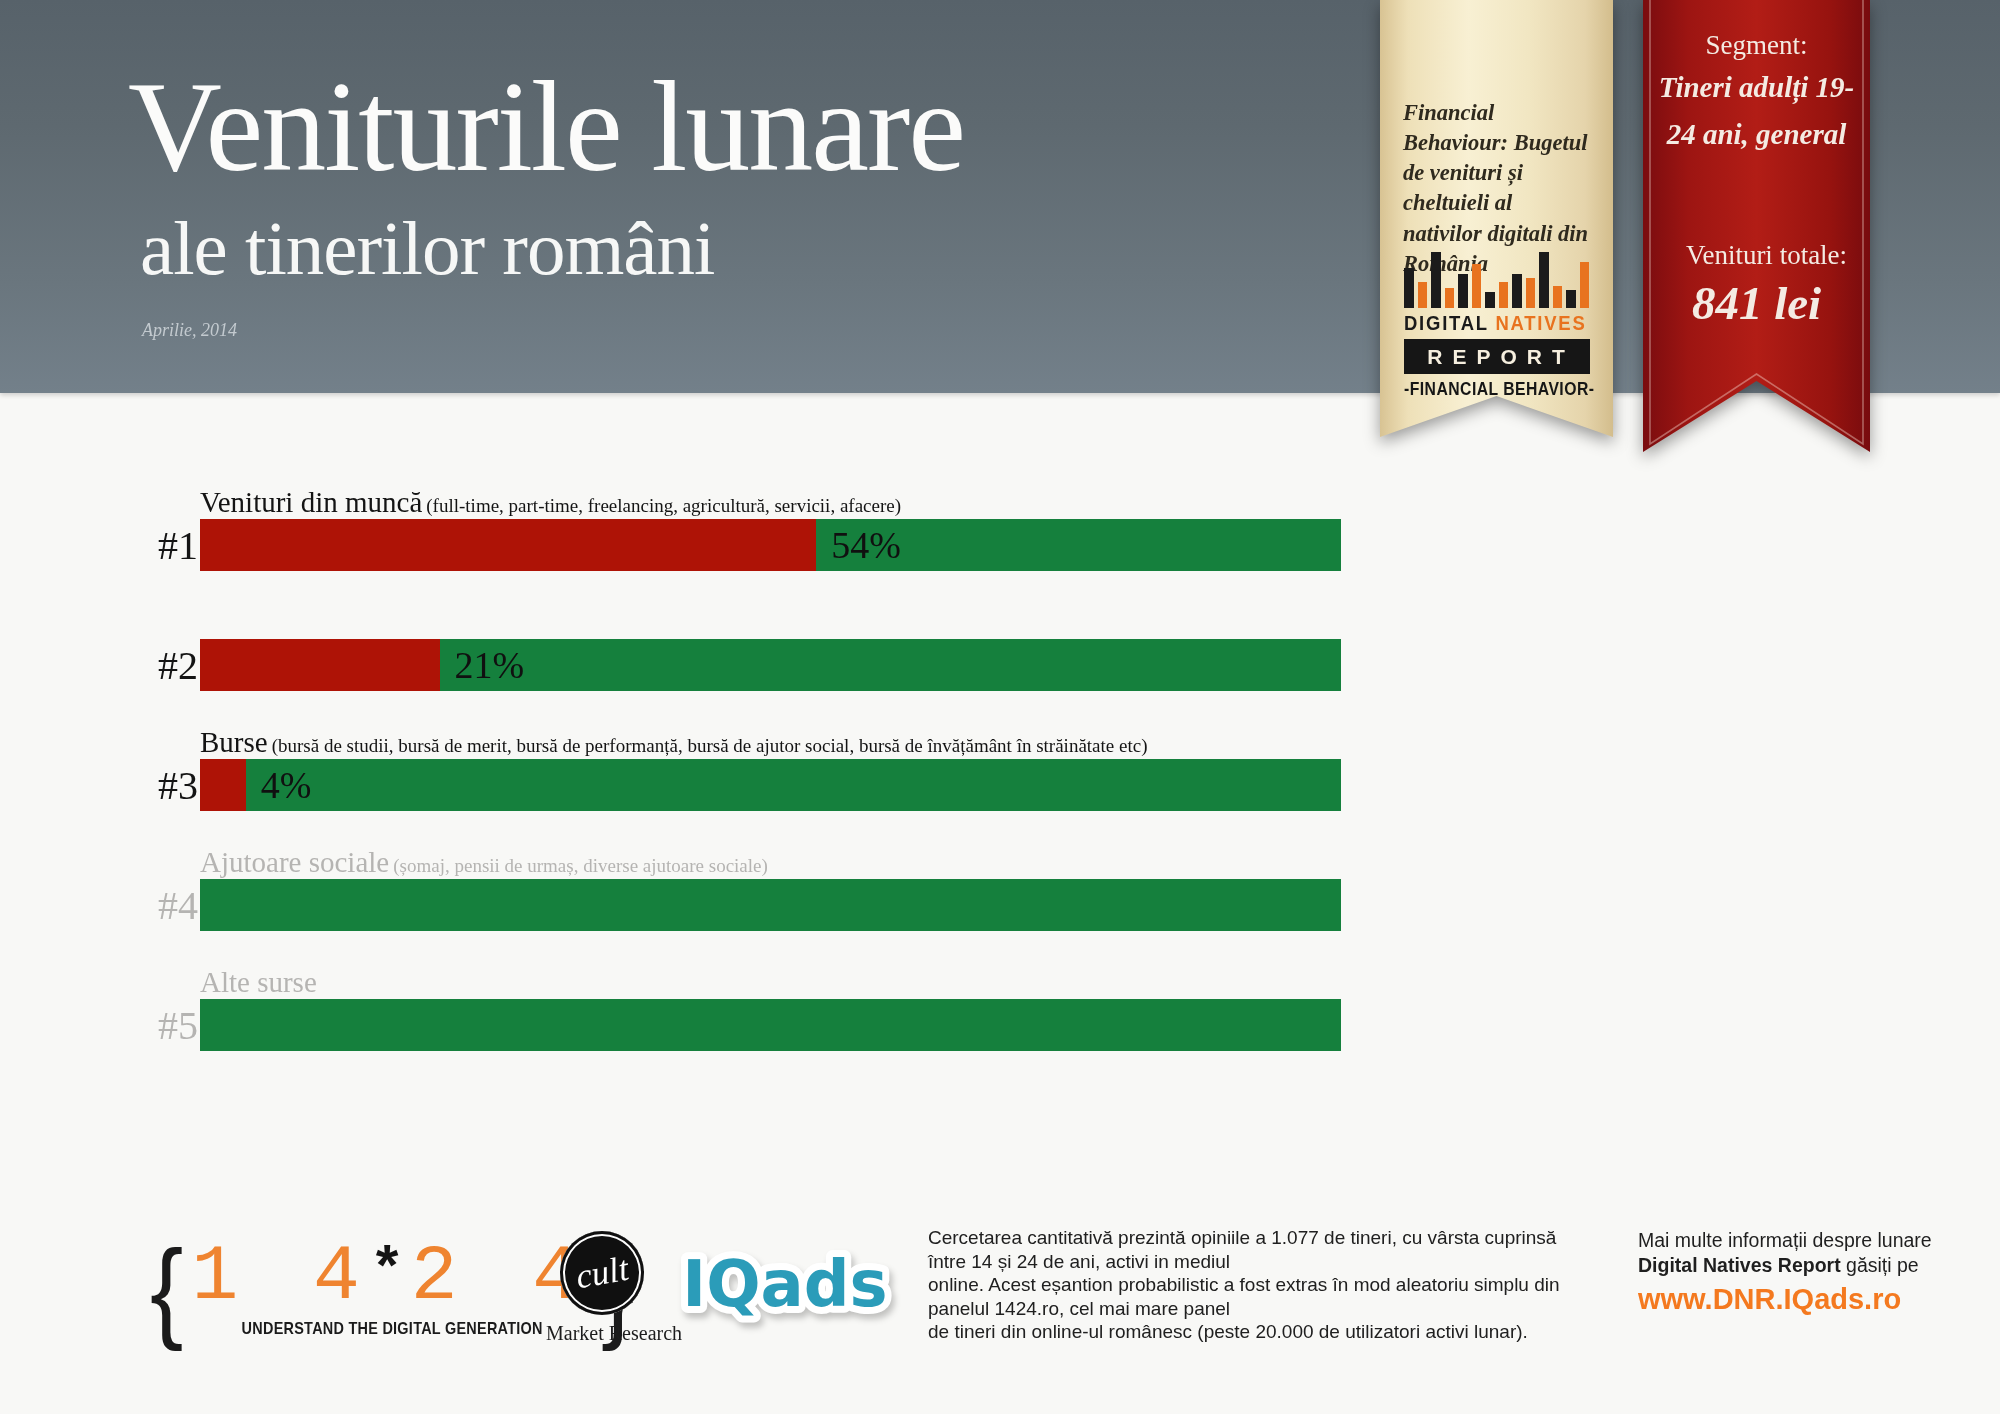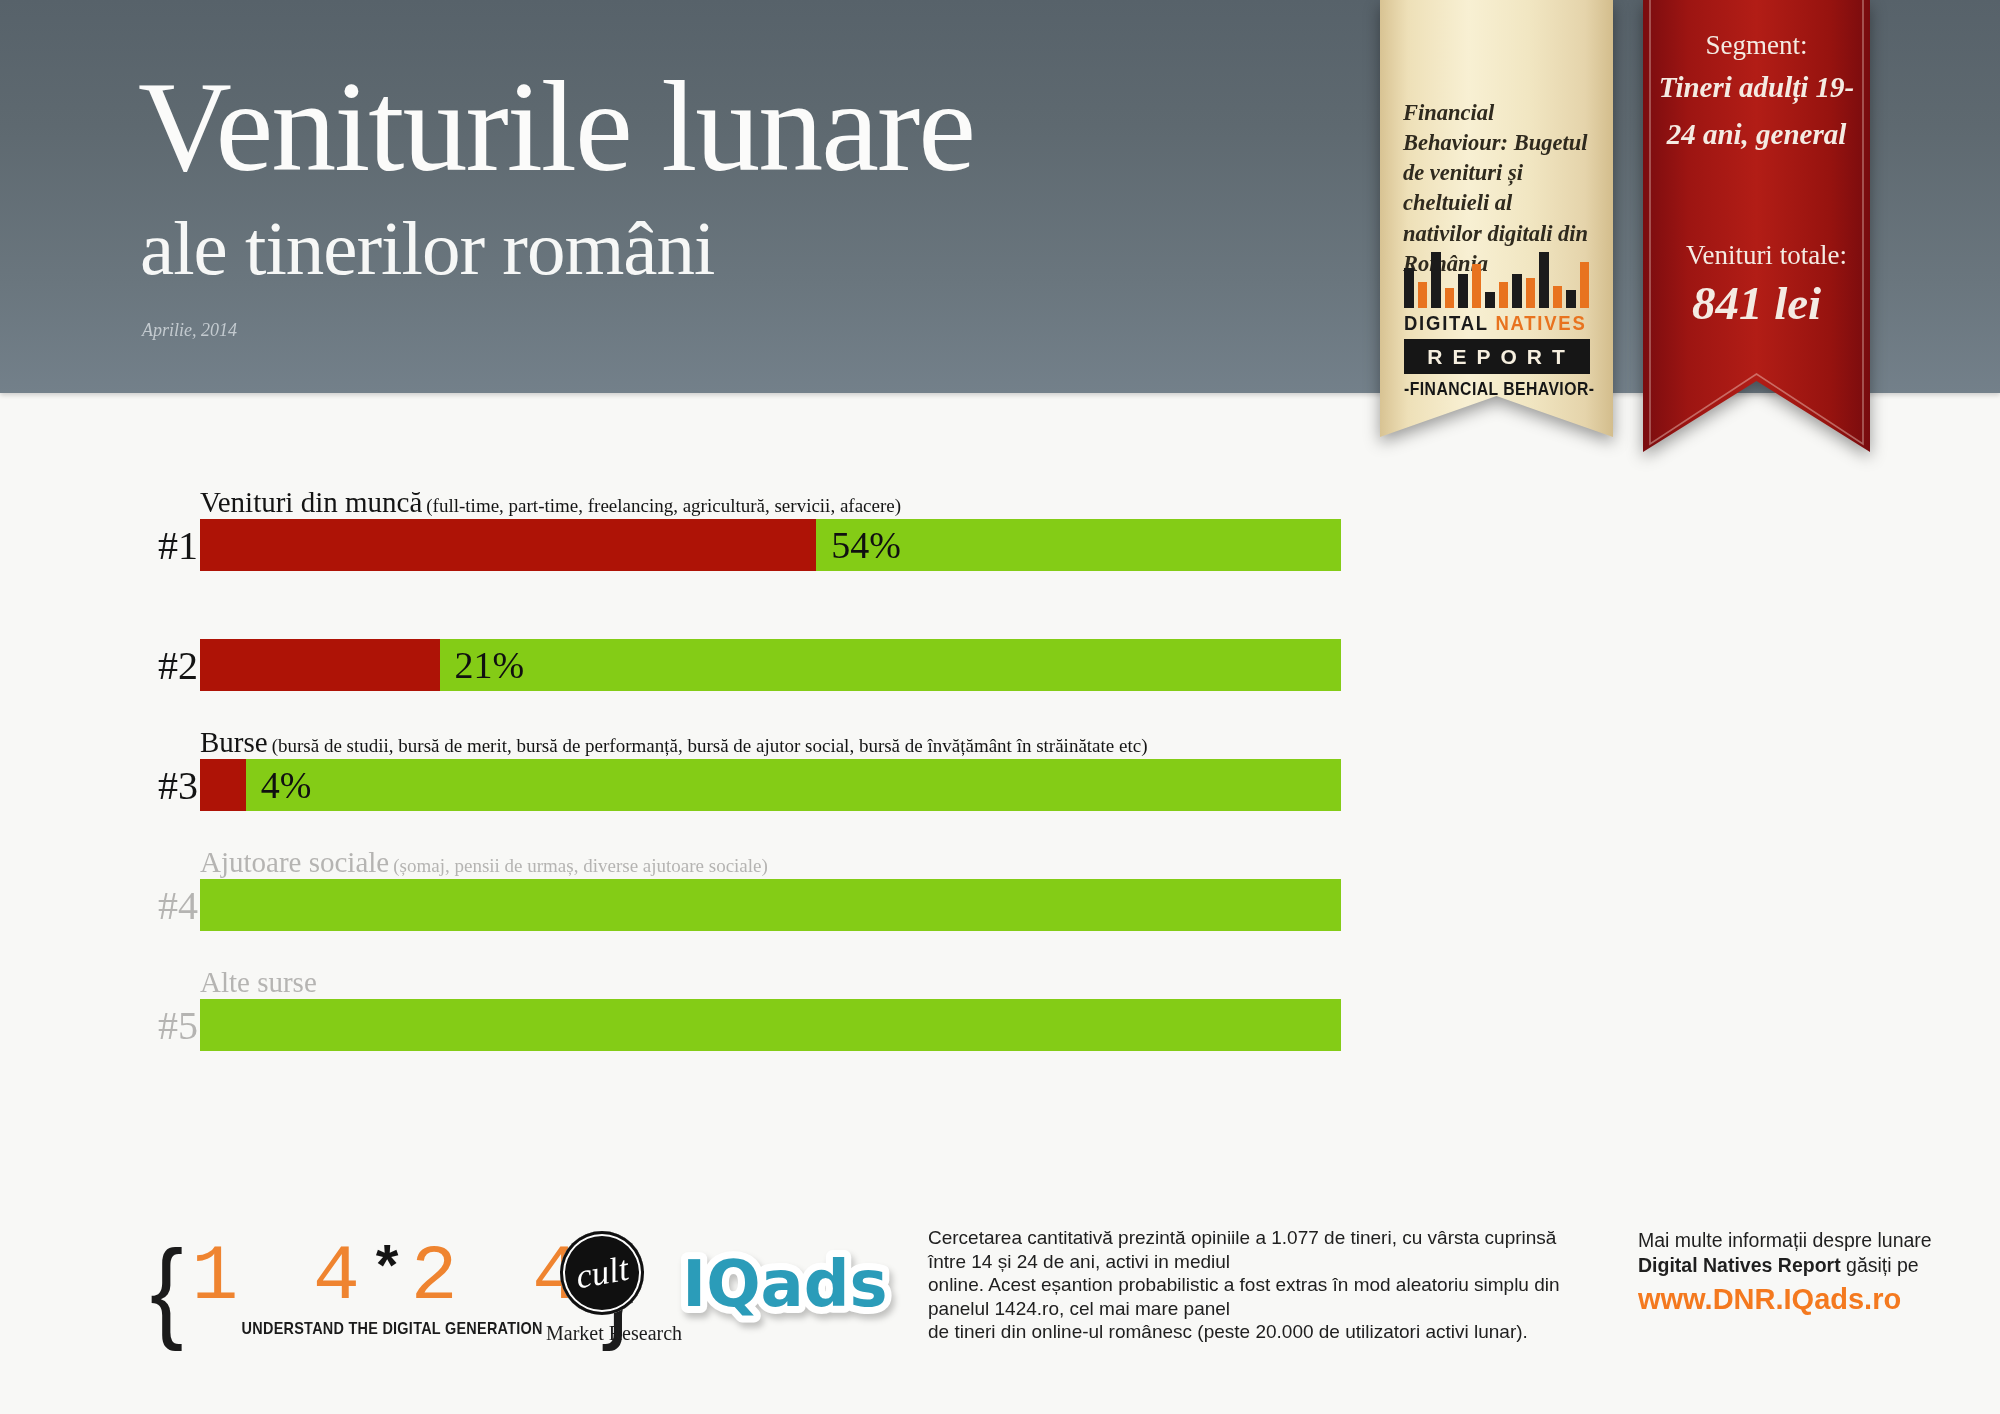--- a/index.html
+++ b/index.html
@@ -3,21 +3,21 @@
 <meta charset="utf-8">
 <style>
   * { margin:0; padding:0; box-sizing:border-box; }
   html,body { width:2000px; height:1414px; }
   body { position:relative; background:#f8f8f6; font-family:"Liberation Sans", sans-serif; overflow:hidden; }
 
   
   .header-band { position:absolute; left:0; top:0; width:2000px; height:393px;
     background:linear-gradient(180deg,#57626a 0%, #5e6970 32%, #6a767e 72%, #73808a 100%);
     box-shadow:0 2px 5px rgba(0,0,0,.18); }
-  .title-1 { position:absolute; left:138px; top:58px; font-family:"Liberation Serif", serif;
+  .title-1 { position:absolute; left:128px; top:58px; font-family:"Liberation Serif", serif;
     font-size:130px; line-height:1.05; color:#fbfbfa; letter-spacing:-2px; }
   .title-2 { position:absolute; left:140px; top:208px; font-family:"Liberation Serif", serif;
     font-size:77px; line-height:1.05; color:#f6f7f6; letter-spacing:-1px; }
   .date { position:absolute; left:142px; top:320px; font-family:"Liberation Serif", serif;
     font-style:italic; font-size:18px; color:#c3cacf; }
 
   
   .ribbon { position:absolute; top:0; filter:drop-shadow(0 6px 8px rgba(0,0,0,.38)); }
   .ribbon svg.shape { position:absolute; left:0; top:0; }
   .ribbon-cream { left:1380px; width:233px; height:437px; }
@@ -47,21 +47,21 @@
   
   .chart { position:absolute; left:158px; top:481px; width:1183px; }
   .crow { display:grid; grid-template-columns:42px 1fr; grid-template-rows:38px 52px;
     margin-bottom:30px; }
   .rank { grid-column:1; grid-row:2; align-self:center; font-family:"Liberation Serif", serif;
     font-size:40px; color:#141414; }
   .rowlabel { grid-column:2; grid-row:1; align-self:end; white-space:nowrap;
     font-family:"Liberation Serif", serif; color:#141414; }
   .rowlabel .main { font-size:29px; }
   .rowlabel .detail { font-size:19px; }
-  .track { grid-column:2; grid-row:2; background:#84cc16; position:relative;
+  .track { grid-column:2; grid-row:2; background:#15803d; position:relative;
     display:flex; align-items:center; }
   .fill { height:100%; width:0; background:#ae1306; flex:0 0 auto; }
   .pct { font-family:"Liberation Serif", serif; font-size:38px; color:#101010; margin-left:15px; }
   .crow.muted .rank, .crow.muted .main, .crow.muted .detail { color:#b5b4b2; }
 
   
   .f1424 { position:absolute; left:150px; top:1238px; display:flex; align-items:center; color:#1b1b1b; }
   .brace { font-size:100px; line-height:.9; transform:scaleY(1.12); }
   .f1424-mid { display:flex; flex-direction:column; align-items:center; margin:0 8px; }
   .digits-row { display:flex; line-height:1;font-family:Liberation Mono, monospace; }

